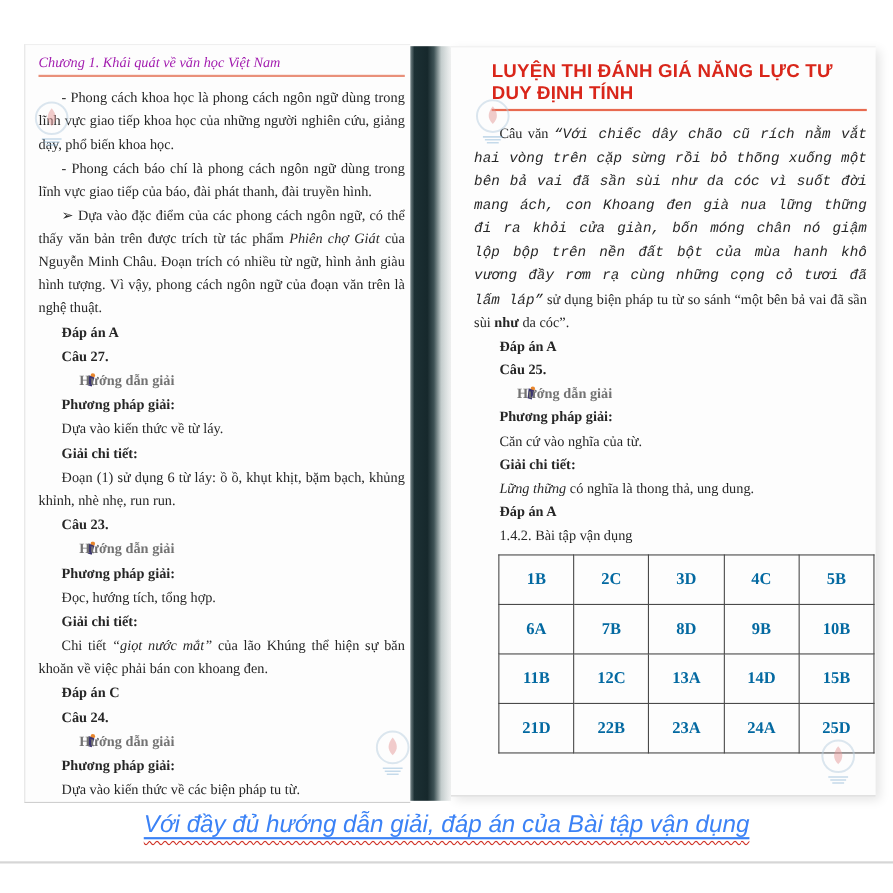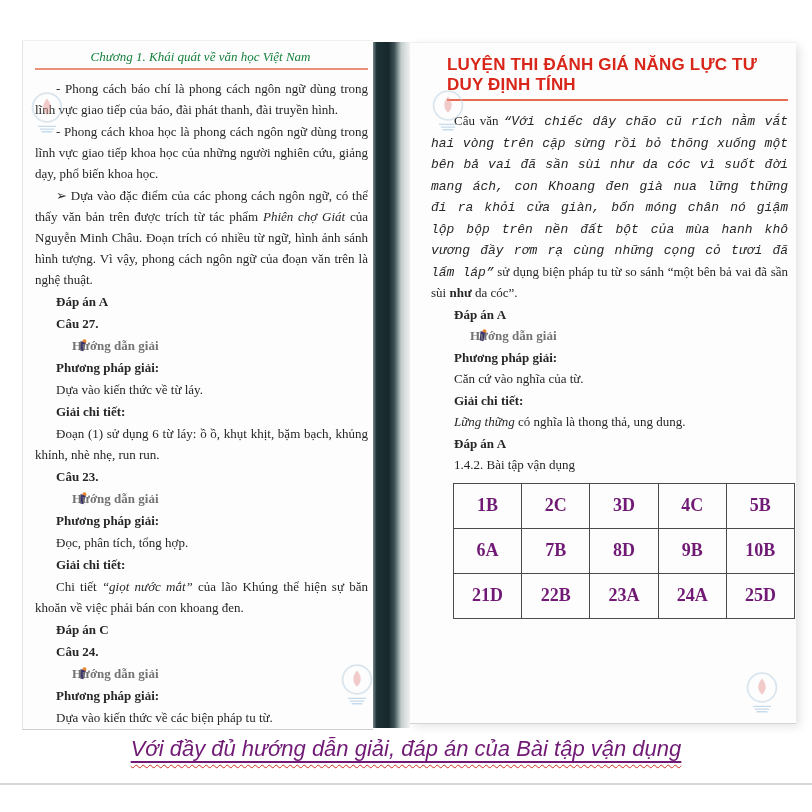--- a/index.html
+++ b/index.html
@@ -20,21 +20,21 @@
     background:linear-gradient(90deg,#77878a 0%,#1c3034 10%,#16282c 42%,#3f5356 58%,#c3cccc 76%,#f4f5f5 100%);
   }
   .page-right{
     left:410px;top:42px;width:386px;height:682px;
     border-top:1px solid #efefef;border-bottom:1px solid #d4d4d4;
     box-shadow:4px 3px 9px rgba(0,0,0,.10);
     padding:12px 8px 0 21px;
   }
   
   .lp-header{
-    text-align:center;font-style:italic;font-size:13px;color:#15803d;
+    text-align:left;font-style:italic;font-size:13px;color:#a21caf;
     padding:0 2px 3px 0;border-bottom:2px solid #e9907a;margin-bottom:8px;
   }
   
   .rp-header{
     margin-left:16px;margin-bottom:10px;border-bottom:2px solid #e86a50;padding-bottom:4px;
   }
   .rp-header span{
     font-family:"Liberation Sans",sans-serif;font-weight:bold;font-size:17px;
     color:#d9261a;letter-spacing:.2px;
   }
@@ -48,65 +48,65 @@
   .ans{text-align:right;text-indent:0;color:#e8401f;font-weight:bold;margin:2px 0;padding-right:2px;}
   .sect-title{color:#d9381e;font-weight:normal;margin-top:4px;}
   .guide-line b{color:#737373;}
   .guide-icon{display:inline-block;width:12px;height:13px;vertical-align:-2px;margin-right:4px;}
   
   .ans-table{
     border-collapse:collapse;margin:7px 0 0 22px;width:342px;table-layout:fixed;
   }
   .ans-table td{
     border:1px solid #4a4a4a;height:42px;text-align:center;vertical-align:middle;
-    color:#701a75;font-weight:bold;font-size:18px;font-family:"Liberation Serif",serif;
+    color:#0369a1;font-weight:bold;font-size:15px;font-family:"Liberation Serif",serif;
   }
   
   .wm{position:absolute;width:36px;height:46px;opacity:.5;pointer-events:none;}
   
   .caption{
     position:absolute;left:0;top:736px;width:812px;text-align:center;
-    font-family:"Liberation Sans",sans-serif;font-style:italic;font-size:22px;color:#701a75;
+    font-family:"Liberation Sans",sans-serif;font-style:italic;font-size:22px;color:#3b82f6;
   }
   .cap-solid{text-decoration:underline;text-decoration-thickness:1.5px;text-underline-offset:5px;}
   .cap-wavy{text-decoration:underline wavy #d03327;text-decoration-thickness:1px;text-underline-offset:8px;}
   .bottom-rule{position:absolute;left:0;top:783px;width:812px;border-top:2px solid #d6d6d6;}
 </style>
 </head>
 <body>
 
 <div class="page page-left">
 
   <div class="lp-header">
     <span>Chương 1. Khái quát về văn học Việt Nam</span>
   </div>
 
+  <p>- Phong cách khoa học là phong cách ngôn ngữ dùng trong lĩnh vực giao tiếp khoa học của những người nghiên cứu, giảng dạy, phổ biến khoa học.</p>
   <p>- Phong cách báo chí là phong cách ngôn ngữ dùng trong lĩnh vực giao tiếp của báo, đài phát thanh, đài truyền hình.</p>
-  <p>- Phong cách khoa học là phong cách ngôn ngữ dùng trong lĩnh vực giao tiếp khoa học của những người nghiên cứu, giảng dạy, phổ biến khoa học.</p>
-  <p><span>➢ Dựa vào đặc điểm của các phong cách ngôn ngữ, có thể thấy văn bản trên được trích từ tác phẩm </span><i>Phiên chợ Giát</i><span> của Nguyễn Minh Châu. Đoạn trích có nhiều từ ngữ, hình ảnh sánh hình tượng. Vì vậy, phong cách ngôn ngữ của đoạn văn trên là nghệ thuật.</span></p>
+  <p><span>➢ Dựa vào đặc điểm của các phong cách ngôn ngữ, có thể thấy văn bản trên được trích từ tác phẩm </span><i>Phiên chợ Giát</i><span> của Nguyễn Minh Châu. Đoạn trích có nhiều từ ngữ, hình ảnh giàu hình tượng. Vì vậy, phong cách ngôn ngữ của đoạn văn trên là nghệ thuật.</span></p>
 
   <p class="ans">Đáp án A</p>
 
   <p class="label">Câu 27.</p>
   <p class="guide-line"><span class="guide-icon"><svg viewBox="0 0 12 14" width="12" height="13">
           <circle cx="7.5" cy="2.6" r="2.2" fill="#e8862d"></circle>
           <path d="M3.4 2.2 L9 4.4 L6.4 13.2 L2.4 12 Z" fill="#3b3470"></path>
         </svg></span><b>Hướng dẫn giải</b></p>
   <p class="bold">Phương pháp giải:</p>
   <p>Dựa vào kiến thức về từ láy.</p>
   <p class="bold">Giải chi tiết:</p>
   <p>Đoạn (1) sử dụng 6 từ láy: ồ ồ, khụt khịt, bặm bạch, khủng khỉnh, nhè nhẹ, run run.</p>
 
   <p class="label">Câu 23.</p>
   <p class="guide-line"><span class="guide-icon"><svg viewBox="0 0 12 14" width="12" height="13">
           <circle cx="7.5" cy="2.6" r="2.2" fill="#e8862d"></circle>
           <path d="M3.4 2.2 L9 4.4 L6.4 13.2 L2.4 12 Z" fill="#3b3470"></path>
         </svg></span><b>Hướng dẫn giải</b></p>
   <p class="bold">Phương pháp giải:</p>
-  <p>Đọc, phân tích, tổng hợp.</p>
+  <p>Đọc, hướng tích, tổng hợp.</p>
   <p class="bold">Giải chi tiết:</p>
   <p><span>Chi tiết </span><i>“giọt nước mắt”</i><span> của lão Khúng thể hiện sự băn khoăn về việc phải bán con khoang đen.</span></p>
   <p class="ans">Đáp án C</p>
 
   <p class="label">Câu 24.</p>
   <p class="guide-line"><span class="guide-icon"><svg viewBox="0 0 12 14" width="12" height="13">
           <circle cx="7.5" cy="2.6" r="2.2" fill="#e8862d"></circle>
           <path d="M3.4 2.2 L9 4.4 L6.4 13.2 L2.4 12 Z" fill="#3b3470"></path>
         </svg></span><b>Hướng dẫn giải</b></p>
   <p class="bold">Phương pháp giải:</p>
@@ -133,20 +133,21 @@
 <div class="page page-right">
 
   <div class="rp-header">
     <span>LUYỆN THI ĐÁNH GIÁ NĂNG LỰC TƯ DUY ĐỊNH TÍNH</span>
   </div>
 
   <p><span>Câu văn </span><span class="qi">“Với chiếc dây chão cũ rích nằm vắt hai vòng trên cặp sừng rồi bỏ thõng xuống một bên bả vai đã sần sùi như da cóc vì suốt đời mang ách, con Khoang đen già nua lững thững đi ra khỏi cửa giàn, bốn móng chân nó giậm lộp bộp trên nền đất bột của mùa hanh khô vương đầy rơm rạ cùng những cọng cỏ tươi đã lấm láp”</span><span> sử dụng biện pháp tu từ so sánh “một bên bả vai đã sần sùi </span><b>như</b><span> da cóc”.</span></p>
 
   <p class="ans">Đáp án A</p>
 
+  <p class="label">Câu 25.</p>
   <p class="guide-line"><span class="guide-icon"><svg viewBox="0 0 12 14" width="12" height="13">
           <circle cx="7.5" cy="2.6" r="2.2" fill="#e8862d"></circle>
           <path d="M3.4 2.2 L9 4.4 L6.4 13.2 L2.4 12 Z" fill="#3b3470"></path>
         </svg></span><b>Hướng dẫn giải</b></p>
   <p class="bold">Phương pháp giải:</p>
   <p>Căn cứ vào nghĩa của từ.</p>
   <p class="bold">Giải chi tiết:</p>
   <p><i>Lững thững</i><span> có nghĩa là thong thả, ung dung.</span></p>
   <p class="ans">Đáp án A</p>
 
@@ -162,20 +163,27 @@
         <td>5B</td>
       </tr>
       <tr>
         <td>6A</td>
         <td>7B</td>
         <td>8D</td>
         <td>9B</td>
         <td>10B</td>
       </tr>
       <tr>
+        <td>11B</td>
+        <td>12C</td>
+        <td>13A</td>
+        <td>14D</td>
+        <td>15B</td>
+      </tr>
+      <tr>
         <td>21D</td>
         <td>22B</td>
         <td>23A</td>
         <td>24A</td>
         <td>25D</td>
       </tr>
     </tbody>
   </table>
 
   <div class="wm" style="left:20px;top:44px;">

